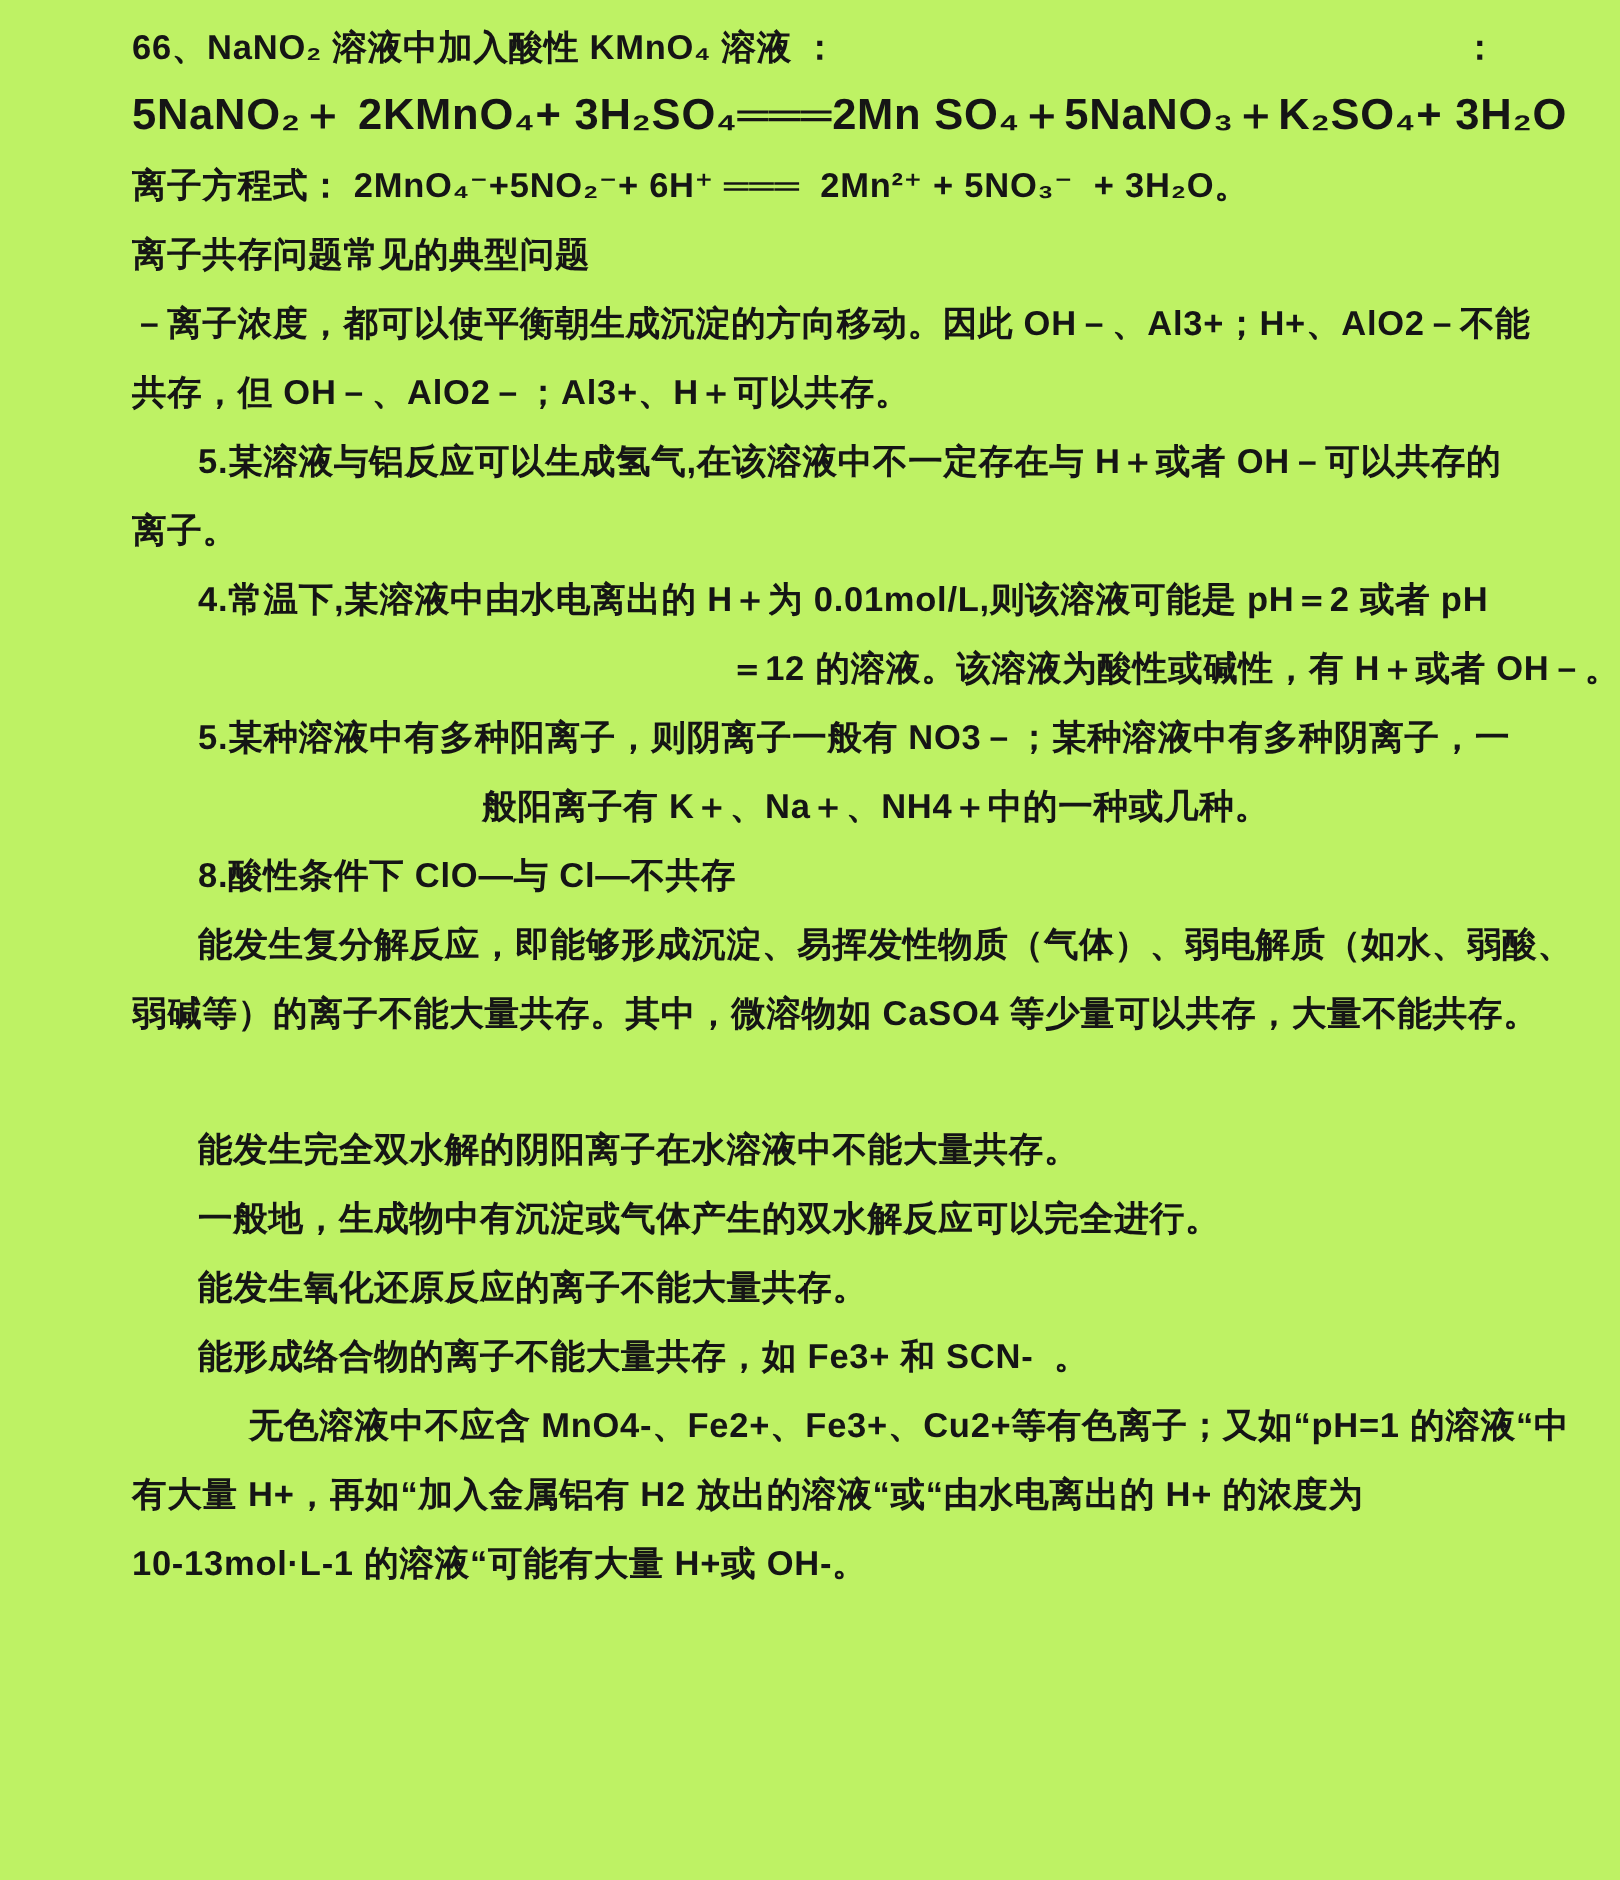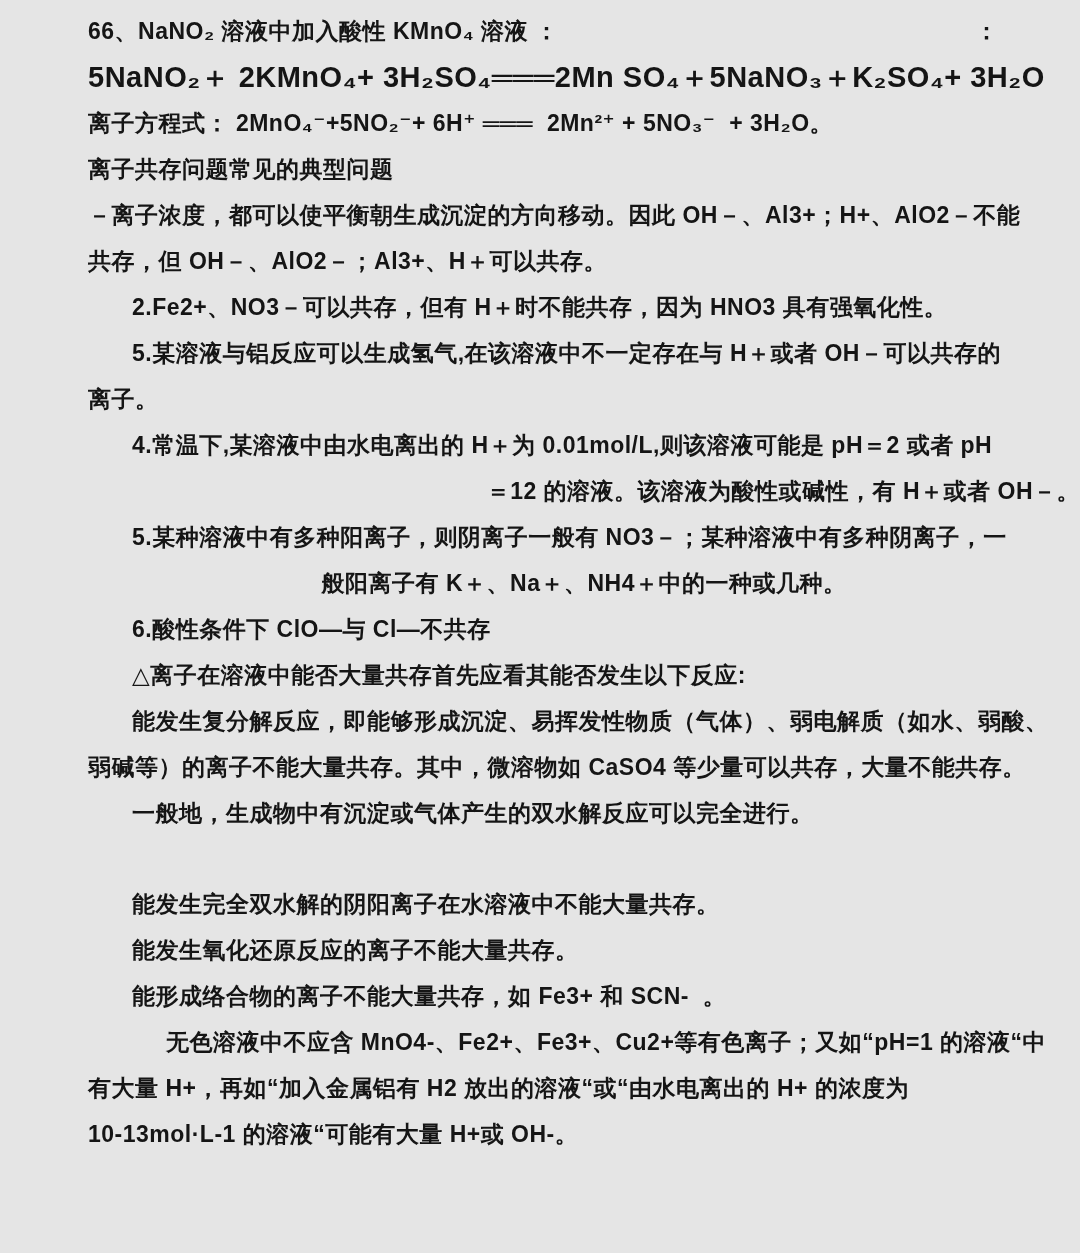--- a/index.html
+++ b/index.html
@@ -39,38 +39,36 @@
   }
   .line .right {
     position: absolute;
     left: 887px;
     top: 0;
   }
 </style>
 </head>
 <body>
 
-<div class="page" id="page" style="background: #e5e5e5;">
+<div class="page" id="page" style="background: #bef264;">
     <div class="line" style="color: rgb(21, 21, 21);"><span class="txt">66、NaNO₂ 溶液中加入酸性 KMnO₄ 溶液 ：</span><span class="right">：</span></div>
     <div class="line equation" style="color: rgb(21, 21, 21);"><span class="txt">5NaNO₂＋ 2KMnO₄+ 3H₂SO₄═══2Mn SO₄＋5NaNO₃＋K₂SO₄+ 3H₂O</span></div>
     <div class="line" style="color: rgb(21, 21, 21);"><span class="txt">离子方程式： 2MnO₄⁻+5NO₂⁻+ 6H⁺ ═══  2Mn²⁺ + 5NO₃⁻  + 3H₂O。</span></div>
     <div class="line" style="color: rgb(21, 21, 21);"><span class="txt">离子共存问题常见的典型问题</span></div>
     <div class="line" style="color: rgb(21, 21, 21);"><span class="txt">－离子浓度，都可以使平衡朝生成沉淀的方向移动。因此 OH－、Al3+；H+、AlO2－不能</span></div>
     <div class="line" style="color: rgb(21, 21, 21);"><span class="txt">共存，但 OH－、AlO2－；Al3+、H＋可以共存。</span></div>
-    <div class="line indent" style="color: rgb(21, 21, 21);"><span class="txt">2.Fe2+、NO3－可以共存，但有 H＋时不能共存，因为 HNO3 具有强氧化性。</span></div>
     <div class="line indent" style="color: rgb(21, 21, 21);"><span class="txt">5.某溶液与铝反应可以生成氢气,在该溶液中不一定存在与 H＋或者 OH－可以共存的</span></div>
     <div class="line" style="color: rgb(21, 21, 21);"><span class="txt">离子。</span></div>
     <div class="line indent" style="color: rgb(21, 21, 21);"><span class="txt">4.常温下,某溶液中由水电离出的 H＋为 0.01mol/L,则该溶液可能是 pH＝2 或者 pH</span></div>
     <div class="line" style="color: rgb(21, 21, 21); text-align: right;"><span class="txt">＝12 的溶液。该溶液为酸性或碱性，有 H＋或者 OH－。</span></div>
     <div class="line indent" style="color: rgb(21, 21, 21);"><span class="txt">5.某种溶液中有多种阳离子，则阴离子一般有 NO3－；某种溶液中有多种阴离子，一</span></div>
     <div class="line" style="color: rgb(21, 21, 21); text-align: center;"><span class="txt">般阳离子有 K＋、Na＋、NH4＋中的一种或几种。</span></div>
-    <div class="line indent" style="color: rgb(21, 21, 21);"><span class="txt">6.酸性条件下 ClO—与 Cl—不共存</span></div>
-    <div class="line indent" style="color: rgb(21, 21, 21);"><span class="txt">△离子在溶液中能否大量共存首先应看其能否发生以下反应:</span></div>
+    <div class="line indent" style="color: rgb(21, 21, 21);"><span class="txt">8.酸性条件下 ClO—与 Cl—不共存</span></div>
     <div class="line indent" style="color: rgb(21, 21, 21);"><span class="txt">能发生复分解反应，即能够形成沉淀、易挥发性物质（气体）、弱电解质（如水、弱酸、</span></div>
     <div class="line" style="color: rgb(21, 21, 21);"><span class="txt">弱碱等）的离子不能大量共存。其中，微溶物如 CaSO4 等少量可以共存，大量不能共存。</span></div>
+    <div class="line indent gap-before" style="color: rgb(21, 21, 21);"><span class="txt">能发生完全双水解的阴阳离子在水溶液中不能大量共存。</span></div>
     <div class="line indent" style="color: rgb(21, 21, 21);"><span class="txt">一般地，生成物中有沉淀或气体产生的双水解反应可以完全进行。</span></div>
-    <div class="line indent gap-before" style="color: rgb(21, 21, 21);"><span class="txt">能发生完全双水解的阴阳离子在水溶液中不能大量共存。</span></div>
     <div class="line indent" style="color: rgb(21, 21, 21);"><span class="txt">能发生氧化还原反应的离子不能大量共存。</span></div>
     <div class="line indent" style="color: rgb(21, 21, 21);"><span class="txt">能形成络合物的离子不能大量共存，如 Fe3+ 和 SCN-  。</span></div>
     <div class="line indent" style="color: rgb(21, 21, 21); text-align: center;"><span class="txt">无色溶液中不应含 MnO4-、Fe2+、Fe3+、Cu2+等有色离子；又如“pH=1 的溶液“中</span></div>
     <div class="line" style="color: rgb(21, 21, 21);"><span class="txt">有大量 H+，再如“加入金属铝有 H2 放出的溶液“或“由水电离出的 H+ 的浓度为</span></div>
     <div class="line" style="color: rgb(21, 21, 21);"><span class="txt">10-13mol·L-1 的溶液“可能有大量 H+或 OH-。</span></div>
   </div>
 
 </body></html>

